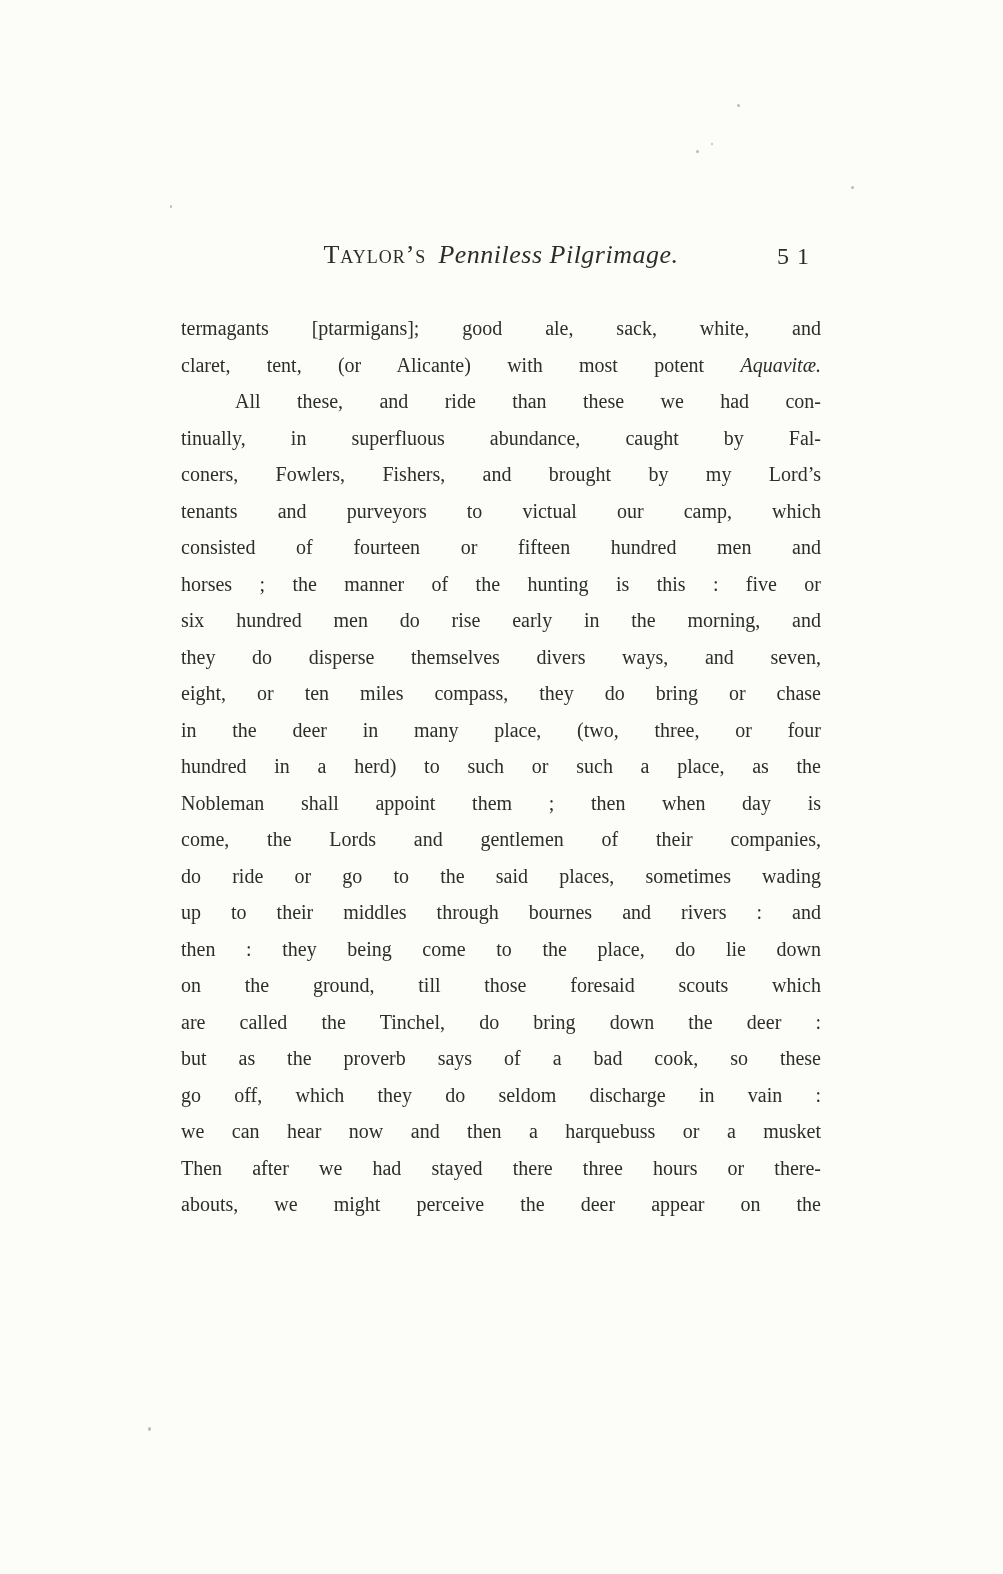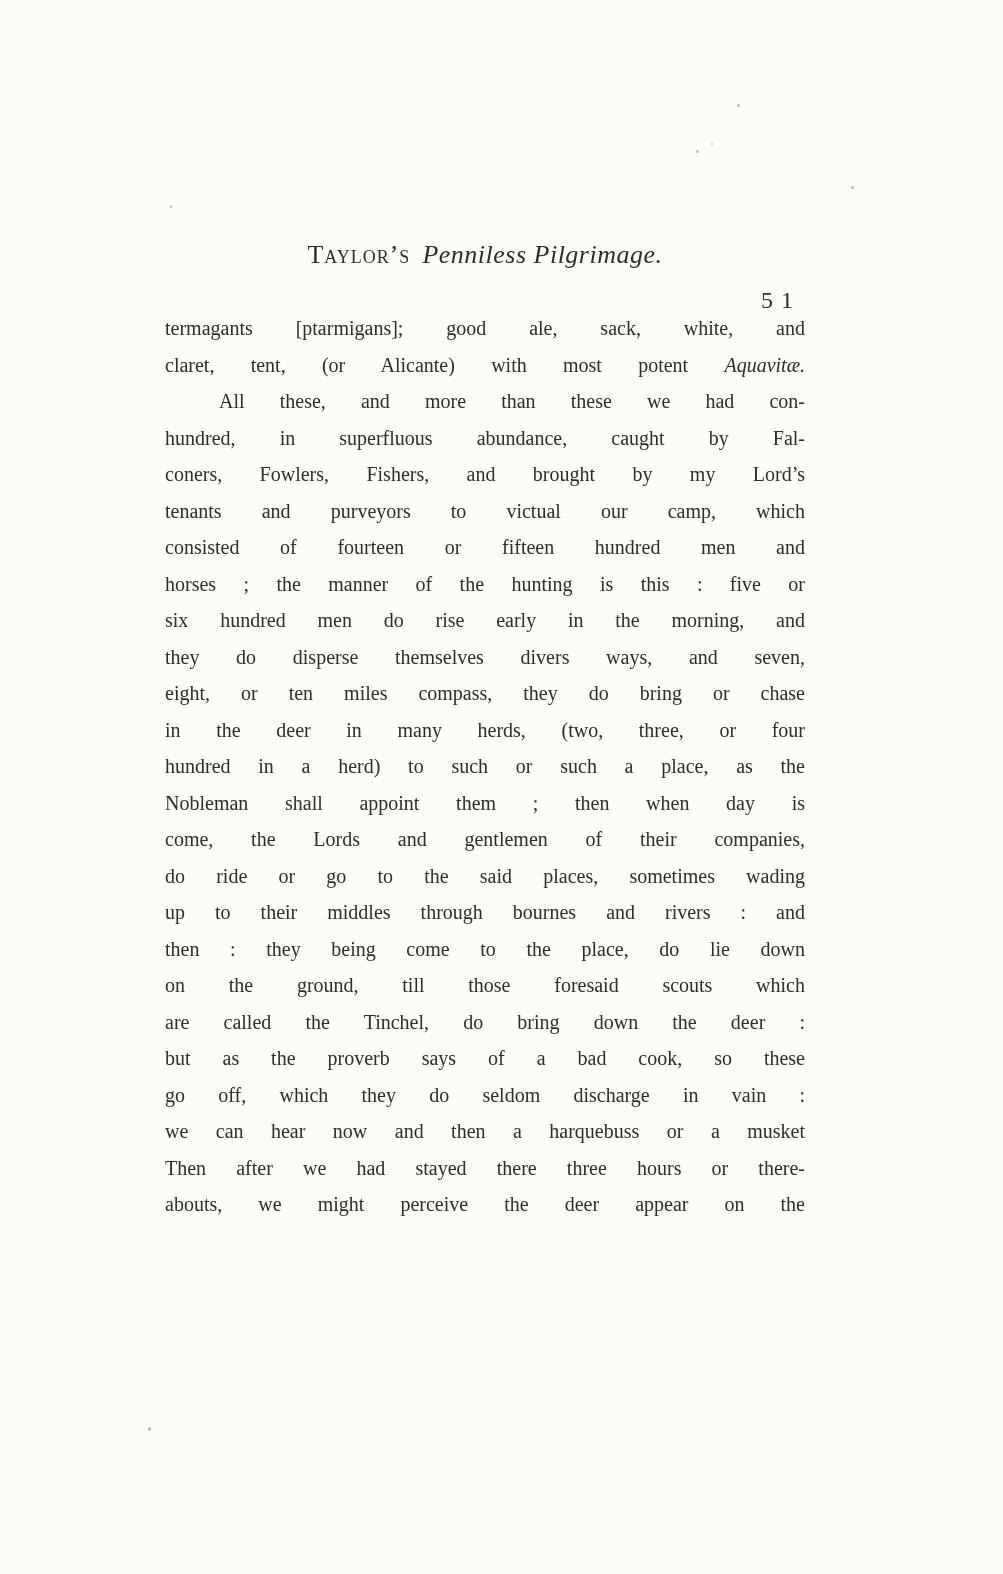--- a/index.html
+++ b/index.html
@@ -18,21 +18,21 @@
     color: var(--ink);
     font-family: "Liberation Serif", "DejaVu Serif", serif;
     overflow: hidden;
   }
   .page {
     position: absolute;
     inset: 0;
   }
   .text-col {
     position: absolute;
-    left: 165px;
+    left: 181px;
     top: 240px;
     width: 640px;
   }
   .header-row {
     position: relative;
     height: 40px;
     margin-bottom: 30px;
   }
   .header-title {
     text-align: center;
@@ -47,21 +47,20 @@
     font-style: italic;
     margin-left: 12px;
     letter-spacing: 0.5px;
   }
   .pagenum {
     position: absolute;
     right: 4px;
     top: 3px;
     font-size: 24px;
     letter-spacing: 8px;
-    margin-top: 44px;
   }
   .body-text {
     font-size: 20px;
     line-height: 36.5px;
   }
   .line {
     text-align: justify;
     text-align-last: justify;
     -moz-text-align-last: justify;
   }
@@ -96,30 +95,30 @@
       <div class="header-title">
         <span class="smallcaps">Taylor’s</span><span class="work-title">Penniless Pilgrimage.</span>
       </div>
       <div class="pagenum">51</div>
     </div>
 
     <div class="body-text">
 
     <div class="line"><span>termagants [ptarmigans]; good ale, sack, white, and</span></div>
         <div class="line"><span>claret, tent, (or Alicante) with most potent </span><span class="it">Aquavitæ.</span></div>
-        <div class="line indent"><span>All these, and more than these we had con-</span></div>
-        <div class="line"><span>hundred, in superfluous abundance, caught by Fal-</span></div>
+        <div class="line indent"><span>All these, and ride than these we had con-</span></div>
+        <div class="line"><span>tinually, in superfluous abundance, caught by Fal-</span></div>
         <div class="line"><span>coners, Fowlers, Fishers, and brought by my Lord’s</span></div>
         <div class="line"><span>tenants and purveyors to victual our camp, which</span></div>
         <div class="line"><span>consisted of fourteen or fifteen hundred men and</span></div>
         <div class="line"><span>horses ; the manner of the hunting is this : five or</span></div>
         <div class="line"><span>six hundred men do rise early in the morning, and</span></div>
         <div class="line"><span>they do disperse themselves divers ways, and seven,</span></div>
         <div class="line"><span>eight, or ten miles compass, they do bring or chase</span></div>
-        <div class="line"><span>in the deer in many herds, (two, three, or four</span></div>
+        <div class="line"><span>in the deer in many place, (two, three, or four</span></div>
         <div class="line"><span>hundred in a herd) to such or such a place, as the</span></div>
         <div class="line"><span>Nobleman shall appoint them ; then when day is</span></div>
         <div class="line"><span>come, the Lords and gentlemen of their companies,</span></div>
         <div class="line"><span>do ride or go to the said places, sometimes wading</span></div>
         <div class="line"><span>up to their middles through bournes and rivers : and</span></div>
         <div class="line"><span>then : they being come to the place, do lie down</span></div>
         <div class="line"><span>on the ground, till those foresaid scouts which</span></div>
         <div class="line"><span>are called the Tinchel, do bring down the deer :</span></div>
         <div class="line"><span>but as the proverb says of a bad cook, so these</span></div>
         <div class="line"><span>go off, which they do seldom discharge in vain :</span></div>

